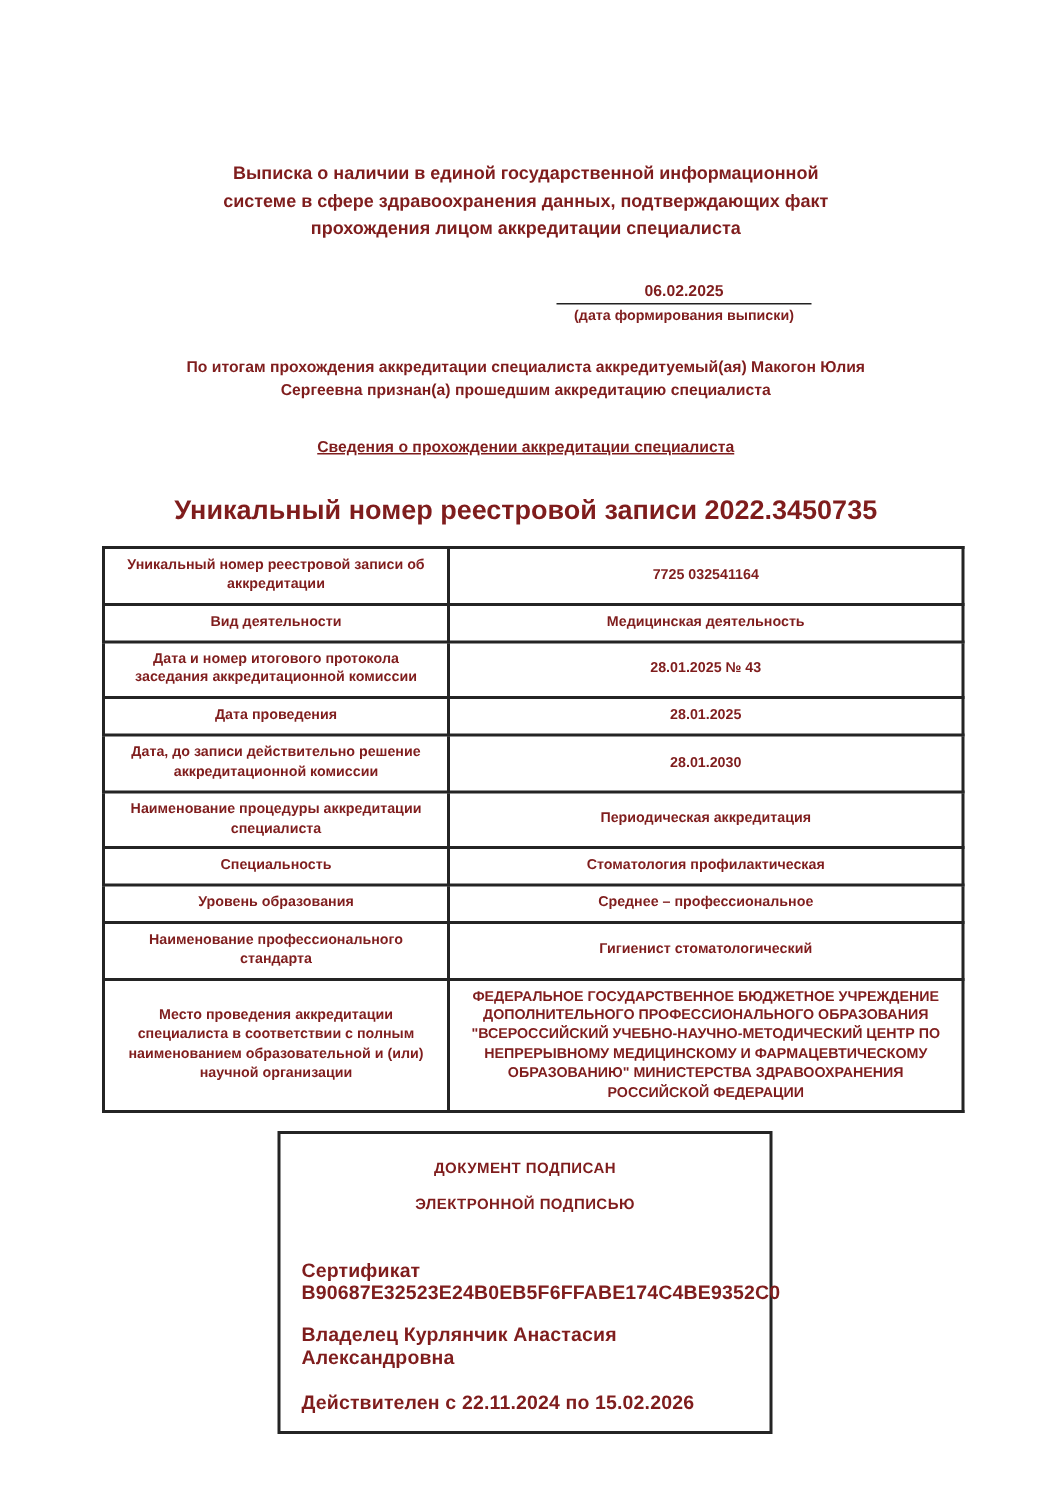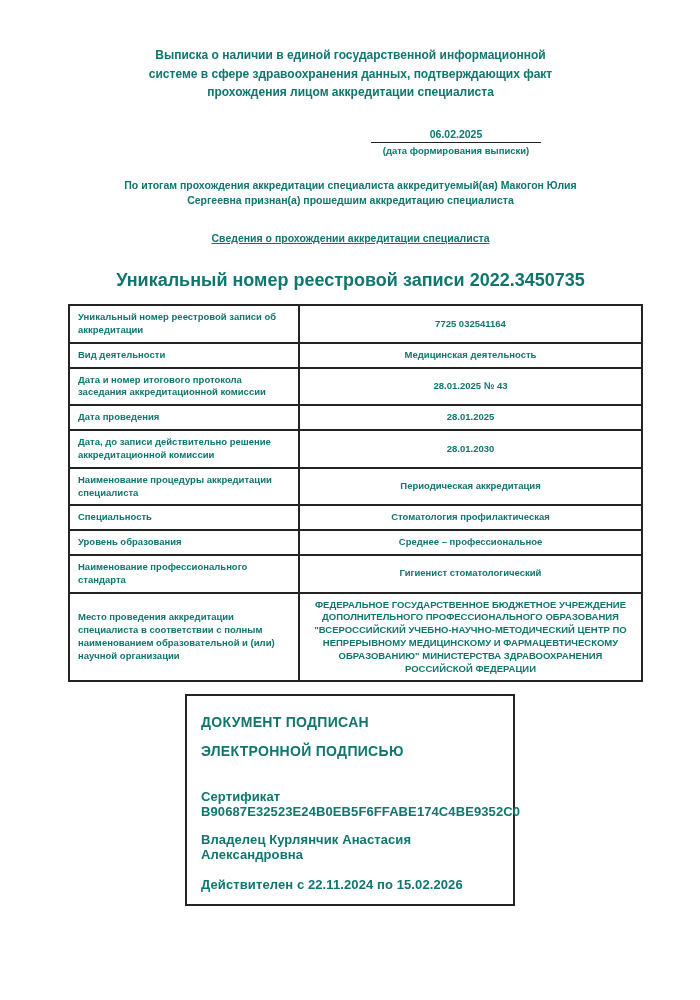--- a/index.html
+++ b/index.html
@@ -7,23 +7,23 @@
     padding: 0;
     background: #ffffff;
   }
   .page {
     position: relative;
     width: 700px;
     height: 980px;
     background: #ffffff;
     font-family: "Liberation Sans", "DejaVu Sans", sans-serif;
     font-weight: bold;
-    color: #0f766e;
+    color: #7f1d1d;
     box-sizing: border-box;
-    padding: 46px 67px 0 68px;
+    padding: 106px 67px 0 68px;
     filter: blur(0.25px);
     overflow: hidden;
   }
   .title {
     width: 430px;
     margin: 0 auto;
     text-align: center;
     font-size: 12px;
     line-height: 1.55;
   }
@@ -66,32 +66,32 @@
     table-layout: fixed;
   }
   table.acc-table td {
     border: 2px solid #242424;
     font-size: 9.5px;
     line-height: 1.35;
     padding: 5px 8px;
     vertical-align: middle;
     word-wrap: break-word;
   }
-  td.lbl { width: 212px; }
+  td.lbl { width: 212px; text-align: center; }
   td.val { width: 325px; text-align: center; }
   .sig-box {
     width: 330px;
     margin: 12px 0 0 117px;
     border: 2px solid #242424;
     box-sizing: border-box;
     padding: 18px 14px 12px 14px;
   }
   .sig-title {
-    text-align: left;
-    font-size: 14px;
+    text-align: center;
+    font-size: 10px;
     letter-spacing: 0.3px;
   }
   .sig-title + .sig-title { margin-top: 13px; }
   .sig-detail {
     font-size: 13px;
     letter-spacing: 0.1px;
   }
   .sig-cert { margin-top: 30px; }
   .sig-owner { margin-top: 13px; }
   .sig-valid { margin-top: 15px; }

